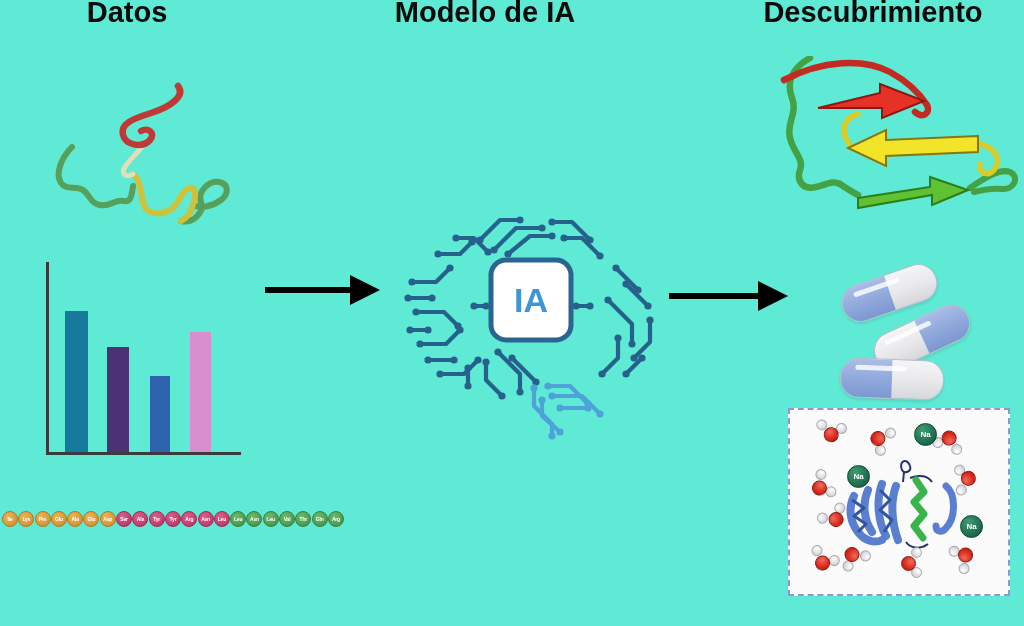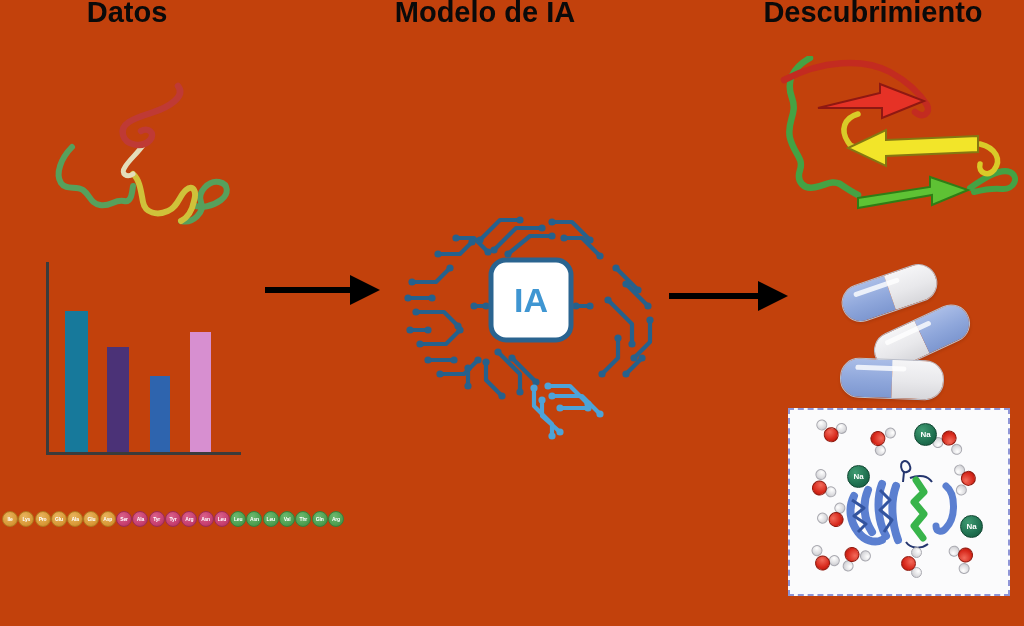--- a/index.html
+++ b/index.html
@@ -1,17 +1,17 @@
 <!DOCTYPE html>
 <html><head>
 <meta charset="utf-8">
 <style>
   html,body{margin:0;padding:0;}
   body{font-family:"Liberation Sans", sans-serif; background:#ffffff;}
-  .canvas{position:relative; width:1024px; height:626px; background:#c2410c; overflow:hidden;}
+  .canvas{position:relative; width:1024px; height:626px; background:#5eead4; overflow:hidden;}
 
   .heading{position:absolute; top:-4px; transform:translateX(-50%);
            font-size:29px; font-weight:bold; color:#0a0a0a; white-space:nowrap; line-height:32px;}
 
   
   .chart{position:absolute; left:46px; top:262px; width:192px; height:190px;
          border-left:3px solid #3b3b3b; border-bottom:3px solid #3b3b3b;}
   .bar{position:absolute; bottom:0;}
 
   

